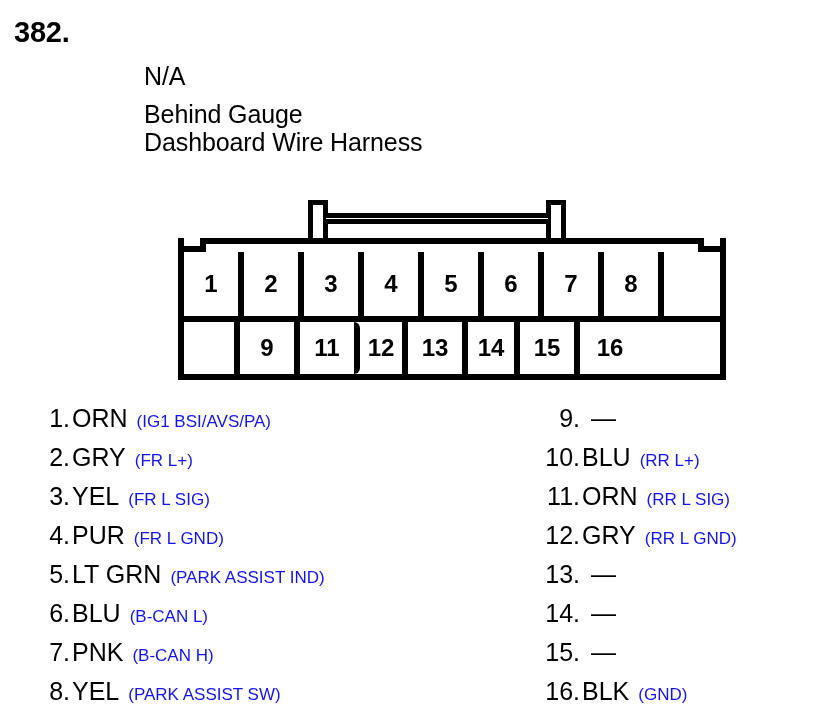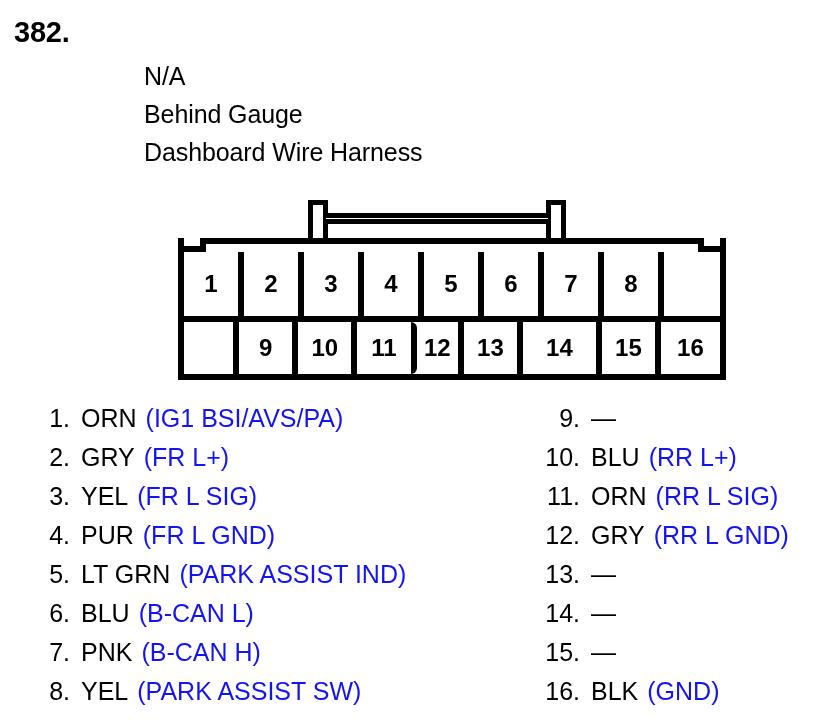--- a/index.html
+++ b/index.html
@@ -45,21 +45,21 @@
     position: absolute;
     left: 124px;
     font-size: 25px;
     font-weight: normal;
     white-space: nowrap;
     letter-spacing: -0.1px;
     margin-left: 20px;
   }
   #sub-0 { top: 62px; }
   #sub-1 { top: 100px; text-align: right; }
-  #sub-2 { top: 138px; }
+  #sub-2 { top: 128px; }
 
   
   #connector {
     position: absolute;
     left: 178px;
     top: 200px;
     width: 548px;
     height: 180px;
   }
 
@@ -176,25 +176,25 @@
   .legend-num {
     width: 42px;
     text-align: right;
     font-size: 25px;
     font-weight: normal;
     flex: 0 0 auto;
   }
   .legend-color {
     font-size: 25px;
     font-weight: normal;
-    margin-left: 11px;
+    margin-left: 2px;
     color: #000;
   }
   .legend-signal {
-    font-size: 25px;
+    font-size: 17px;
     font-weight: normal;
     margin-left: 9px;
     color: #1414ef;
   }
   .legend-signal:empty { display: none; }
   .legend-color.dash {
     margin-left: 11px;
     letter-spacing: 0;
   }
 </style>
@@ -247,33 +247,30 @@
       <div class="pin-cell" style="width: 60px;">
         <span>8</span>
       </div>
       <div class="pin-cell blank" style="width: 56px;"></div>
     </div>
   <div class="pin-row" id="pin-row-bottom">
       <div class="pin-cell blank" style="width: 56px;"></div>
       <div class="pin-cell" style="width: 60px;">
         <span>9</span>
       </div>
-      <div class="pin-cell" style="width: 60px;">
-        <span>10</span>
-      </div>
       <div class="pin-cell" style="width: 60px; border-radius: 6px;">
         <span>11</span>
       </div>
       <div class="pin-cell" style="width: 48px;">
         <span>12</span>
       </div>
       <div class="pin-cell" style="width: 60px;">
         <span>13</span>
       </div>
-      <div class="pin-cell" style="width: 80px;">
+      <div class="pin-cell" style="width: 52px;">
         <span>14</span>
       </div>
       <div class="pin-cell" style="width: 60px;">
         <span>15</span>
       </div>
       <div class="pin-cell" style="width: 60px;">
         <span>16</span>
       </div>
     </div>
 </div>

